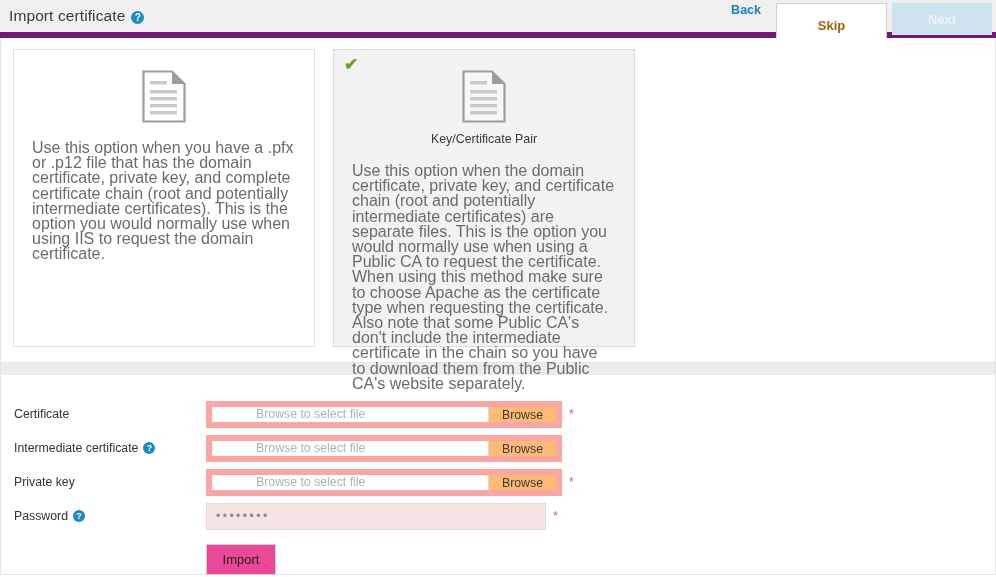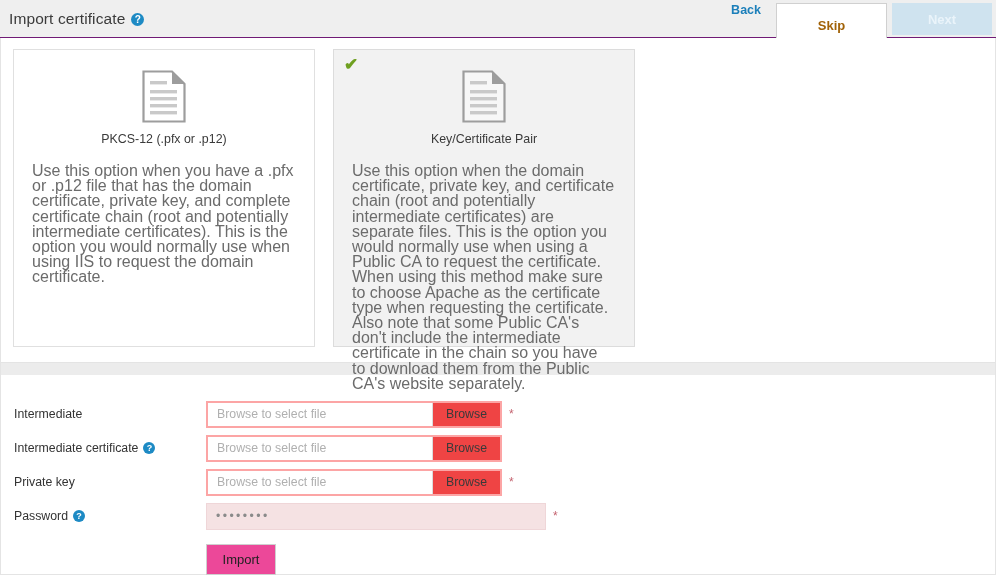--- a/index.html
+++ b/index.html
@@ -11,21 +11,21 @@
     background: #ffffff;
     font-family: "Liberation Sans", sans-serif;
     -webkit-font-smoothing: antialiased;
   }
 
   
   .header {
     position: relative;
     height: 38px;
     background: #efefef;
-    border-bottom: 1px solid #701a75;
+    border-bottom: 6px solid #701a75;
     display: flex;
     align-items: center;
     padding-left: 9px;
   }
   .page-title {
     font-size: 15.5px;
     color: #3b3b3b;
     font-weight: 400;
     letter-spacing: 0.1px;
     white-space: nowrap;
@@ -167,41 +167,42 @@
   }
   .form-label {
     width: 192px;
     font-size: 12.3px;
     color: #333333;
     display: flex;
     align-items: center;
   }
   .file-wrap {
     display: flex;
-    width: 296px;
+    width: 356px;
     height: 27px;
-    border: 2px solid #fca5a5;
-    background: #ffffff;
+    border: 6px solid #fca5a5;
+    background: #ffffff;
+    padding-left: 35px;
   }
   .file-input {
     flex: 1;
     border: none;
     outline: none;
     padding: 0 9px;
     font-size: 12.3px;
     color: #3a3a3a;
     font-family: "Liberation Sans", sans-serif;
     background: transparent;
   }
   .file-input::placeholder { color: #b0b0b0; }
   .browse-btn {
     width: 68px;
     border: none;
     border-left: 1px solid #dcdcdc;
-    background: #ef4444;
+    background: #fdba74;
     color: #3a3a3a;
     font-size: 12.3px;
     font-family: "Liberation Sans", sans-serif;
     cursor: pointer;
     text-align: center;
   }
   .pw-input {
     width: 340px; height: 27px;
     border: 1px solid #efd6d8;
     background: #f5e2e3;
@@ -271,21 +272,20 @@
         <svg width="44" height="53" viewBox="0 0 44 53" aria-hidden="true">
           <path d="M1.5 1.5 H30 L42.5 14 V51.5 H1.5 Z" fill="#ffffff" stroke="#9d9d9d" stroke-width="2.2"></path>
           <path d="M30 1.5 L42.5 14 H30 Z" fill="#9d9d9d"></path>
           <rect x="8" y="11" width="17" height="3.4" fill="#c9c9c9"></rect>
           <rect x="8" y="20" width="27" height="3.4" fill="#c9c9c9"></rect>
           <rect x="8" y="27" width="27" height="3.4" fill="#c9c9c9"></rect>
           <rect x="8" y="34" width="27" height="3.4" fill="#c9c9c9"></rect>
           <rect x="8" y="41" width="27" height="3.4" fill="#c9c9c9"></rect>
         </svg>
       </div>
-      <div class="card-title">PKCS-12 (.pfx or .p12)</div>
       <div class="card-desc">Use this option when you have a .pfx or .p12 file that has the domain certificate, private key, and complete certificate chain (root and potentially intermediate certificates). This is the option you would normally use when using IIS to request the domain certificate.</div>
     </div>
 
     <div class="card selected">
       <span class="check">✔</span>
       <div class="card-icon">
         <svg width="44" height="53" viewBox="0 0 44 53" aria-hidden="true">
           <path d="M1.5 1.5 H30 L42.5 14 V51.5 H1.5 Z" fill="#f7f7f7" stroke="#9d9d9d" stroke-width="2.2"></path>
           <path d="M30 1.5 L42.5 14 H30 Z" fill="#9d9d9d"></path>
           <rect x="8" y="11" width="17" height="3.4" fill="#c9c9c9"></rect>
@@ -302,21 +302,21 @@
   </div>
 </div>
 
 <div class="band"></div>
 
 <div class="panel panel-form">
   <div class="form">
 
     <div class="form-row">
       <div class="form-label">
-        <span>Intermediate</span>
+        <span>Certificate</span>
       </div>
       <div class="file-wrap">
         <input class="file-input" type="text" readonly="" placeholder="Browse to select file" style="">
         <button class="browse-btn">Browse</button>
       </div>
       <span class="req">*</span>
     </div>
 
     <div class="form-row">
       <div class="form-label">

